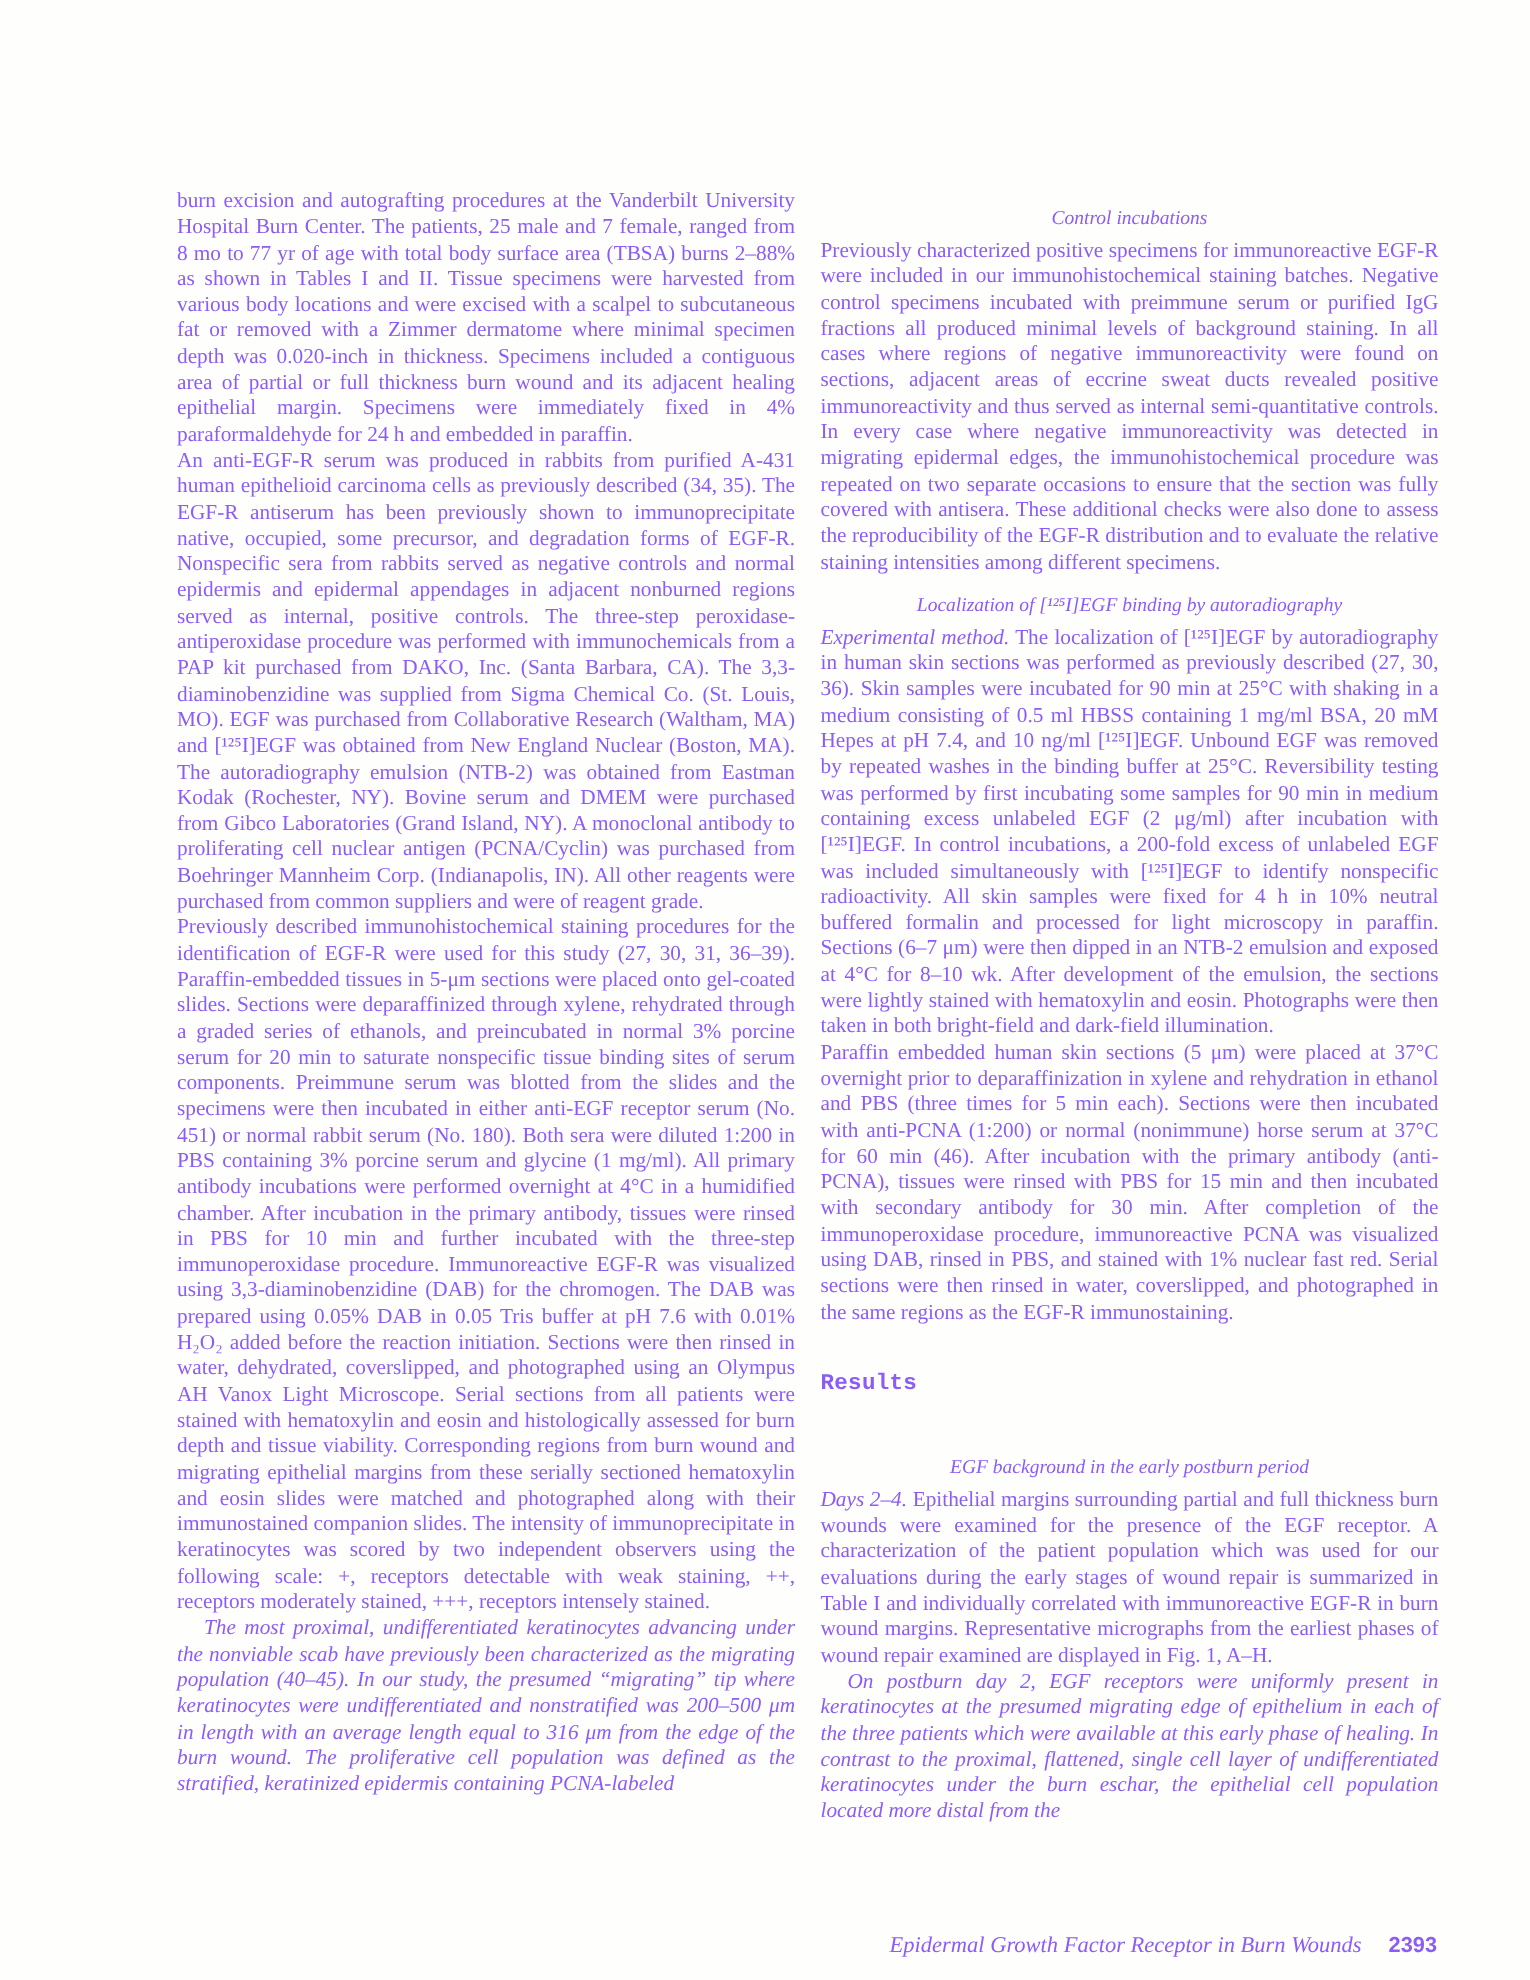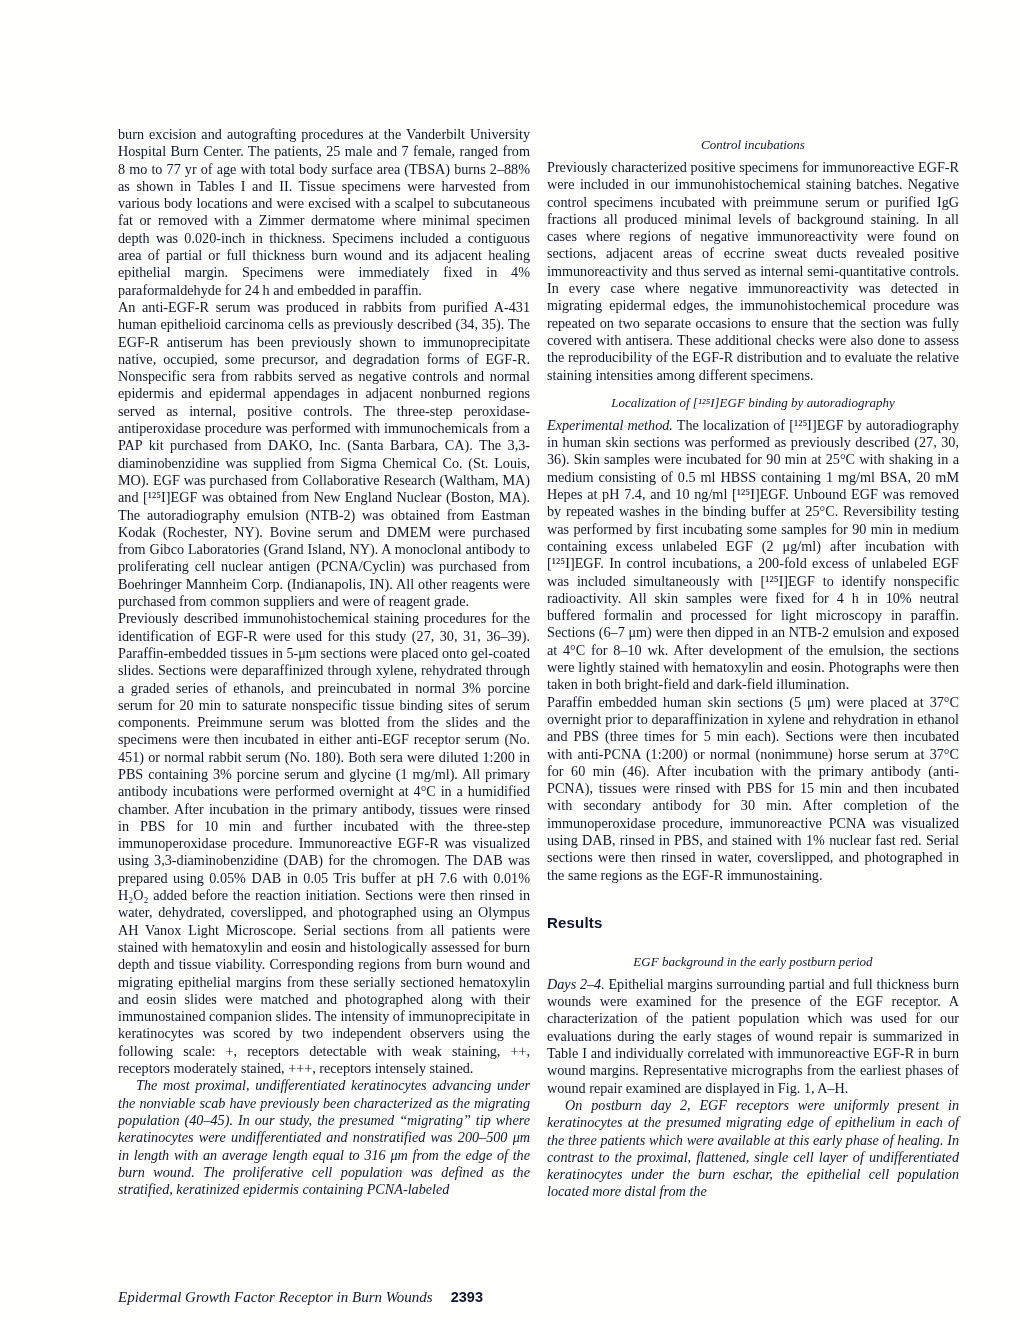--- a/index.html
+++ b/index.html
@@ -2,21 +2,21 @@
 <html><head>
 <meta charset="utf-8">
 <style>
   html, body { margin: 0; padding: 0; background: #e8e8e6; }
   .page {
     position: relative;
     width: 1020px;
     height: 1320px;
     margin: 0 auto;
     background: #fefefd;
-    color: #0f172a;
+    color: #8b5cf6;
     font-family: "Liberation Serif", "DejaVu Serif", serif;
     overflow: hidden;
   }
   .columns {
     position: absolute;
     left: 118px;
     top: 126px;
     width: 841px;
     display: flex;
     gap: 17px;
@@ -31,33 +31,33 @@
   p.body.indent { text-indent: 18px; font-style: italic; }
   h3.subhead {
     margin: 10px 0 5px 0;
     font-size: 13px;
     line-height: 18px;
     font-style: italic;
     font-weight: normal;
     text-align: center;
   }
   h2.results-head {
-    margin: 30px 0 22px 0;
-    font-family: Liberation Sans, sans-serif;
+    margin: 30px 0 38px 0;
+    font-family: Liberation Mono, monospace;
     font-weight: bold;
     font-size: 15px;
     letter-spacing: 0.2px;
   }
   .lead-italic { font-style: italic; }
   .footer {
     position: absolute;
     left: 118px;
     right: 62px;
     top: 1288px;
-    text-align: left;
+    text-align: right;
     white-space: nowrap;
   }
   .running-title {
     font-style: italic;
     font-size: 15px;
   }
   .page-number {
     font-family: "Liberation Sans", "DejaVu Sans", sans-serif;
     font-weight: bold;
     font-size: 14.5px;

